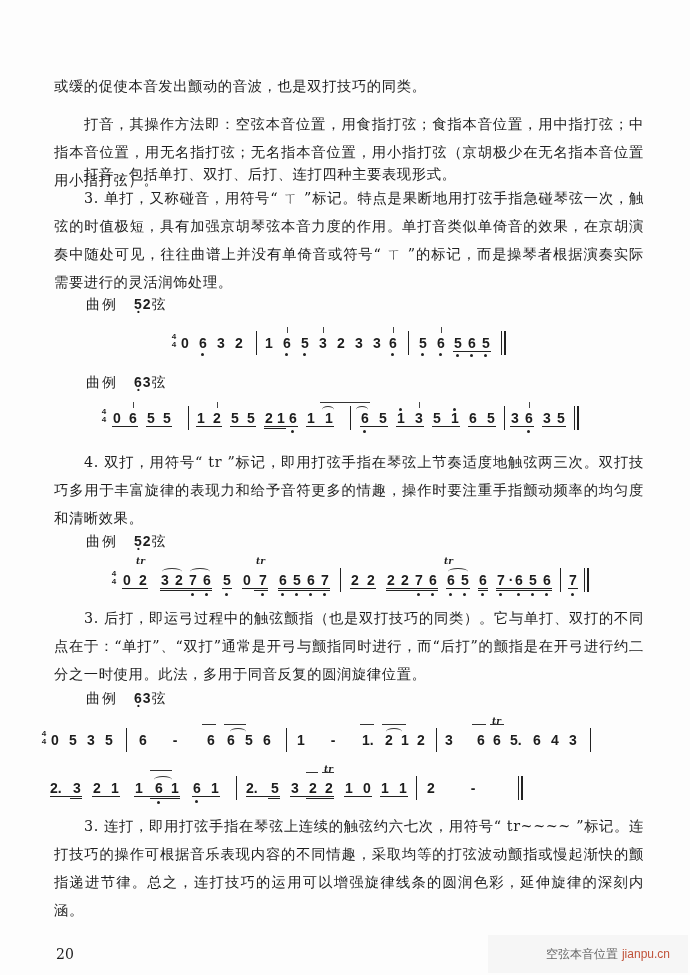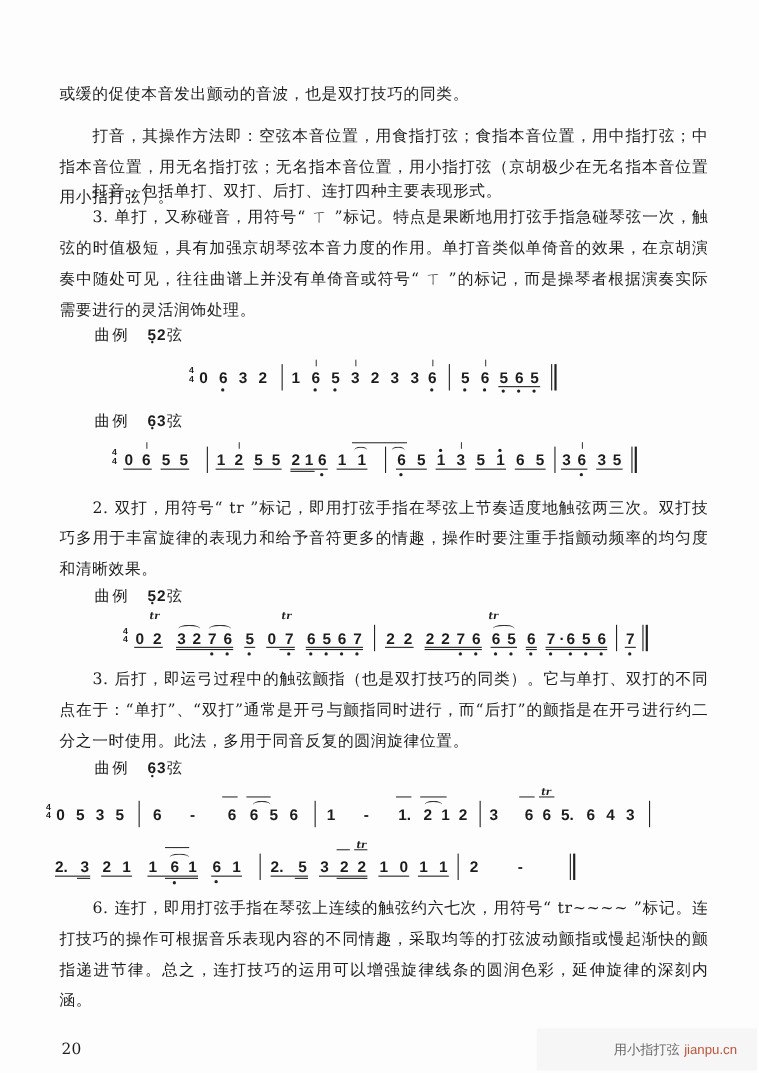--- a/index.html
+++ b/index.html
@@ -146,21 +146,21 @@
     <div class="tick" style="left:429px; top:2px;"></div>
   <div class="ul" style="left:410px; top:26px; width:24px;"></div>
 </div>
 <div class="score" style="left:540px; top:400px; width:50px;">
   <div class="n" style="left:2px;">3</div>
     <div class="n" style="left:16px;">5</div>
   <div class="ul" style="left:2px; top:26px; width:24px;"></div>
   <div class="dbar" style="left:34px;"></div>
 </div>
 
-<div class="para indent" style="top:448px;">2. 双打，用符号“ tr ”标记，即用打弦手指在琴弦上节奏适度地触弦两三次。双打技巧多用于丰富旋律的表现力和给予音符更多的情趣，操作时要注重手指颤动频率的均匀度和清晰效果。</div>
+<div class="para indent" style="top:448px;">4. 双打，用符号“ tr ”标记，即用打弦手指在琴弦上节奏适度地触弦两三次。双打技巧多用于丰富旋律的表现力和给予音符更多的情趣，操作时要注重手指颤动频率的均匀度和清晰效果。</div>
 
 <div class="label" style="left:86px; top:533px;">
   <span>曲例</span><span class="key"><span>52</span><span class="dotb">•</span></span><span>弦</span>
 </div>
 <div class="score" style="left:110px; top:562px; width:480px;">
   <div class="ts" style="left:0px;">4<br>4</div>
   <div class="n" style="left:12px;">0</div>
     <div class="n" style="left:28px;">2</div>
     <div class="mark" style="left:26px; top:-6px;">tr</div>
   <div class="ul" style="left:12px; top:26px; width:26px;"></div>
@@ -316,20 +316,20 @@
   <div class="ul" style="left:294px; top:26px; width:28px;"></div>
   <div class="n" style="left:330px;">1</div>
     <div class="n" style="left:348px;">1</div>
   <div class="ul" style="left:330px; top:26px; width:28px;"></div>
   <div class="bar" style="left:366px;"></div>
   <div class="n" style="left:376px;">2</div>
     <div class="n" style="left:418px;">-</div>
   <div class="dbar" style="left:468px;"></div>
 </div>
 
-<div class="para indent" style="top:812px;">6. 连打，即用打弦手指在琴弦上连续的触弦约六七次，用符号“ tr~~~~ ”标记。连打技巧的操作可根据音乐表现内容的不同情趣，采取均等的打弦波动颤指或慢起渐快的颤指递进节律。总之，连打技巧的运用可以增强旋律线条的圆润色彩，延伸旋律的深刻内涵。</div>
+<div class="para indent" style="top:812px;">3. 连打，即用打弦手指在琴弦上连续的触弦约六七次，用符号“ tr~~~~ ”标记。连打技巧的操作可根据音乐表现内容的不同情趣，采取均等的打弦波动颤指或慢起渐快的颤指递进节律。总之，连打技巧的运用可以增强旋律线条的圆润色彩，延伸旋律的深刻内涵。</div>
 
 <div class="pageno">20</div>
 
 <div class="watermark">
-  <span>用小指打弦</span>
+  <span>空弦本音位置</span>
   <span class="en">jianpu.cn</span>
 </div>
 
 </body></html>

